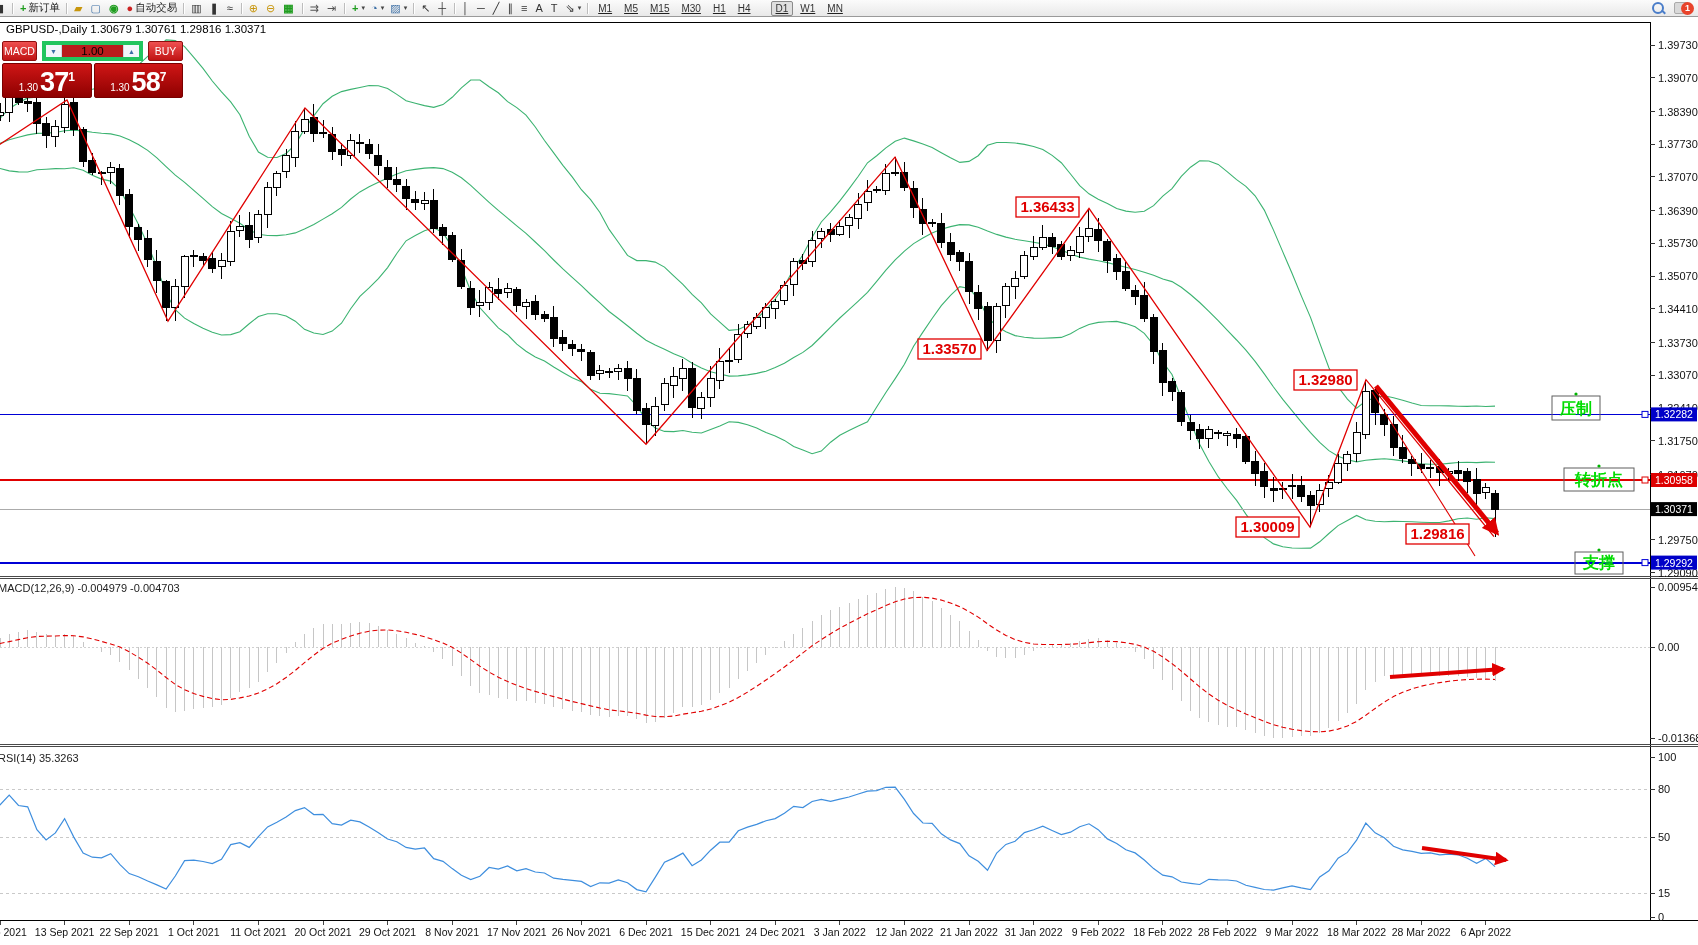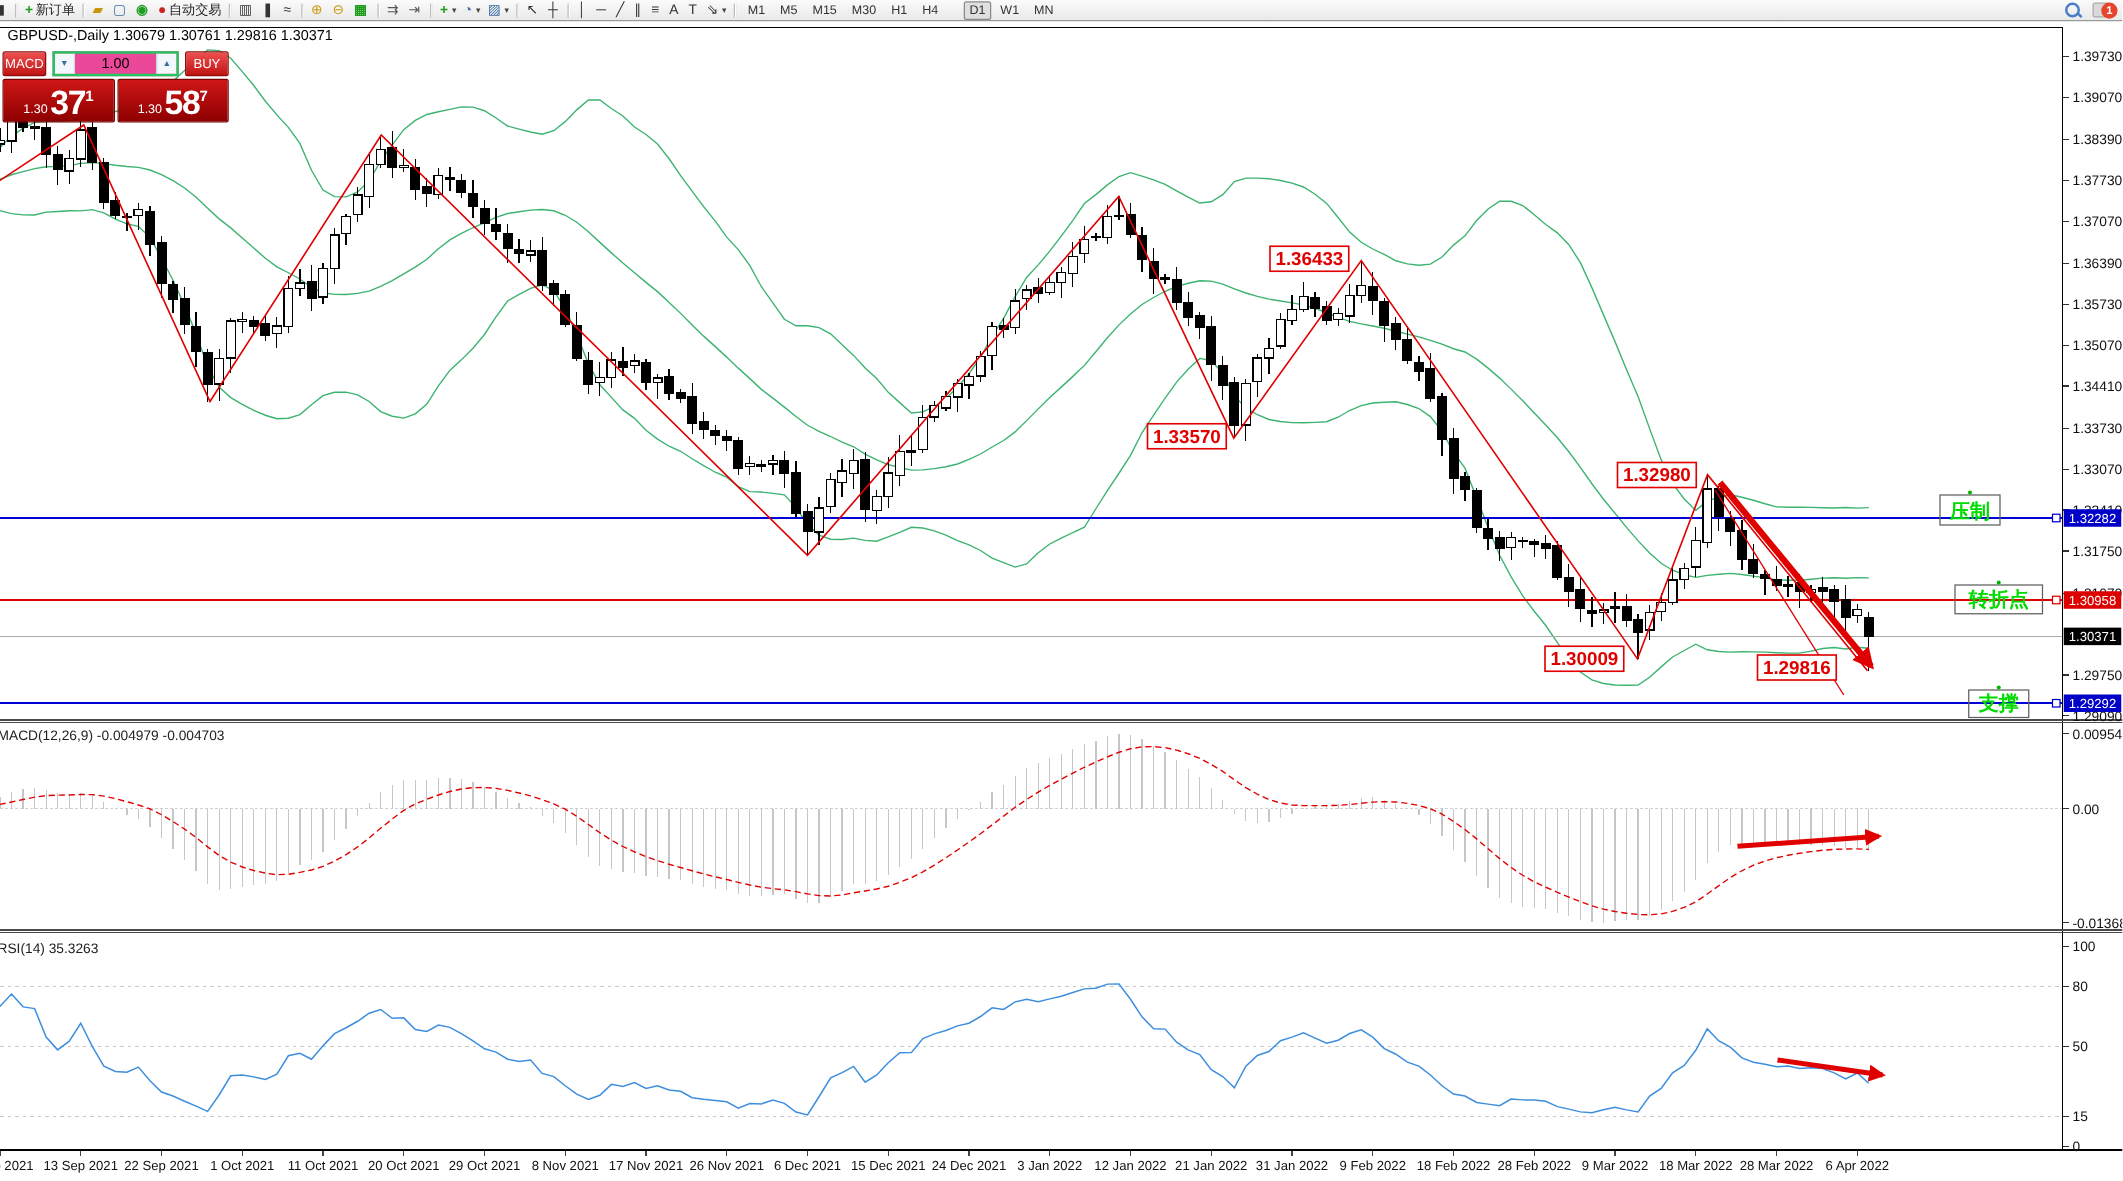--- a/index.html
+++ b/index.html
@@ -8,37 +8,37 @@
   
   .toolbar{position:absolute;left:0;top:0;width:1698px;height:16px;
     background:linear-gradient(#fbfbfb,#e9e9e9);border-bottom:1px solid #9a9a9a;
     display:flex;align-items:center;font-size:10.5px;color:#222;white-space:nowrap;z-index:20;}
   .tbtn{display:flex;align-items:center;height:15px;padding:0 3px;cursor:default;}
   .tbtn .ig{font-size:11px;line-height:12px;margin-right:2px;}
   .tsep{width:1px;height:11px;background:#bdbdbd;border-right:1px solid #fff;margin:0 3px;}
   .c-green{color:#1f9d1f;font-weight:bold}.c-gold{color:#c8960c}.c-blue{color:#3a6ea5}
   .c-red{color:#cc2222}.c-gray{color:#555}.c-dark{color:#333}
   .caret{font-size:7px;color:#444;margin-left:1px;}
-  #tf-box{display:flex;align-items:center;}
+  #tf-box{display:flex;align-items:center;text-decoration:underline;}
   .tf{padding:0 4px;font-size:10px;color:#333;height:13px;line-height:13px;margin:0 1px;border:1px solid transparent;}
   .tf.active{border:1px solid #8a8a8a;background:#dfdfdf;border-radius:2px;margin-left:14px;}
   .tright{margin-left:auto;display:flex;align-items:center;margin-right:4px;}
   .mag{width:8px;height:8px;border:2px solid #4a7dc9;border-radius:50%;position:relative;margin-right:10px;}
   .mag::after{content:"";position:absolute;left:7px;top:7px;width:5px;height:2px;background:#4a7dc9;transform:rotate(45deg);}
   .bubble{width:12px;height:10px;background:#d9d9d9;border:1px solid #aaa;border-radius:2px;margin-right:-7px;}
   .noti{width:13px;height:13px;border-radius:50%;background:#e8432b;color:#fff;font-size:9px;font-weight:bold;
         display:flex;align-items:center;justify-content:center;position:relative;z-index:2;}
   
   .chart-title{position:absolute;left:6px;top:23px;font-size:11.5px;color:#000;z-index:6;}
   
   .tpanel{position:absolute;left:2px;top:41px;width:181px;z-index:7;}
   .tp-row1{display:flex;height:20px;}
   .sbtn{width:33px;background:linear-gradient(#ef5050,#c01414);border:1px solid #8e0d0d;color:#fff;
         font-size:10.5px;display:flex;align-items:center;justify-content:center;border-radius:2px;}
-  .spin{flex:1;display:flex;border:2px solid #22c55e;background:#ec4899;margin:0 5px;}
+  .spin{flex:1;display:flex;border:4px solid #22c55e;background:#b91c1c;margin:0 5px;}
   .spin-btn{width:15px;display:flex;align-items:center;justify-content:center;font-size:7px;color:#3b6ea5;background:#f3f6fa;}
   .spin-btn.l{border-right:1px solid #cdd9e4;} .spin-btn.r{border-left:1px solid #cdd9e4;}
   .spin-val{flex:1;display:flex;align-items:center;justify-content:center;font-size:11.5px;color:#000;}
   .tp-row2{display:flex;height:35px;margin-top:2px;}
   .pblock{flex:1;background:linear-gradient(#cf1616,#8e0000);border:1px solid #7a0000;color:#fff;
           display:flex;align-items:flex-end;justify-content:center;padding-bottom:3px;border-radius:2px;}
   .pblock.l{margin-right:2px;}
   .pb-small{font-size:10px;line-height:12px;margin-right:2px;}
   .pb-big{font-size:27px;line-height:24px;font-weight:bold;letter-spacing:-1px;}
   .pb-sup{font-size:12px;line-height:12px;margin-bottom:11px;font-weight:bold;}

